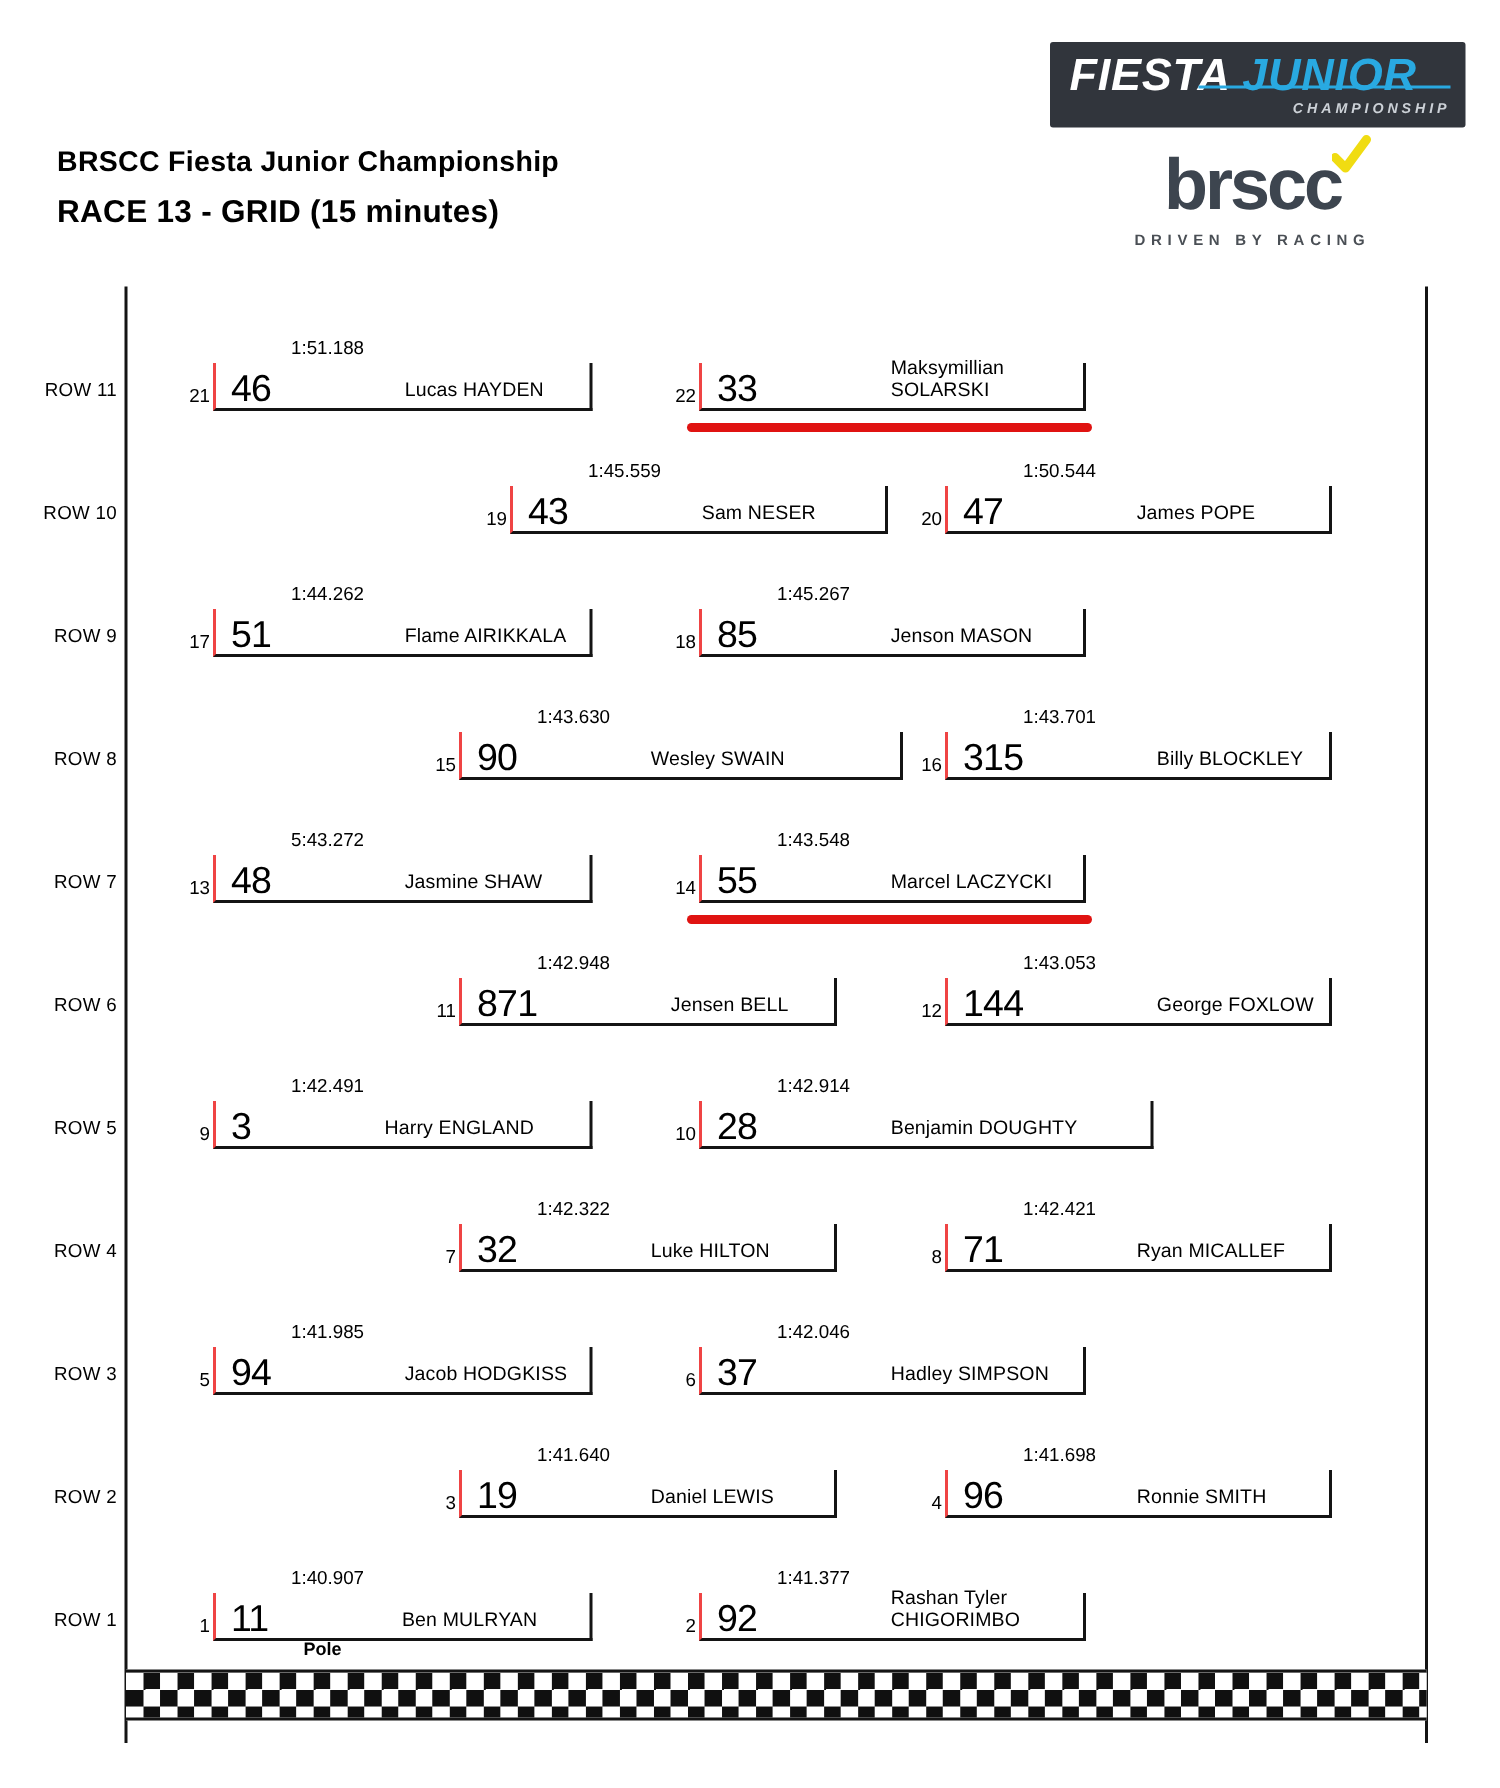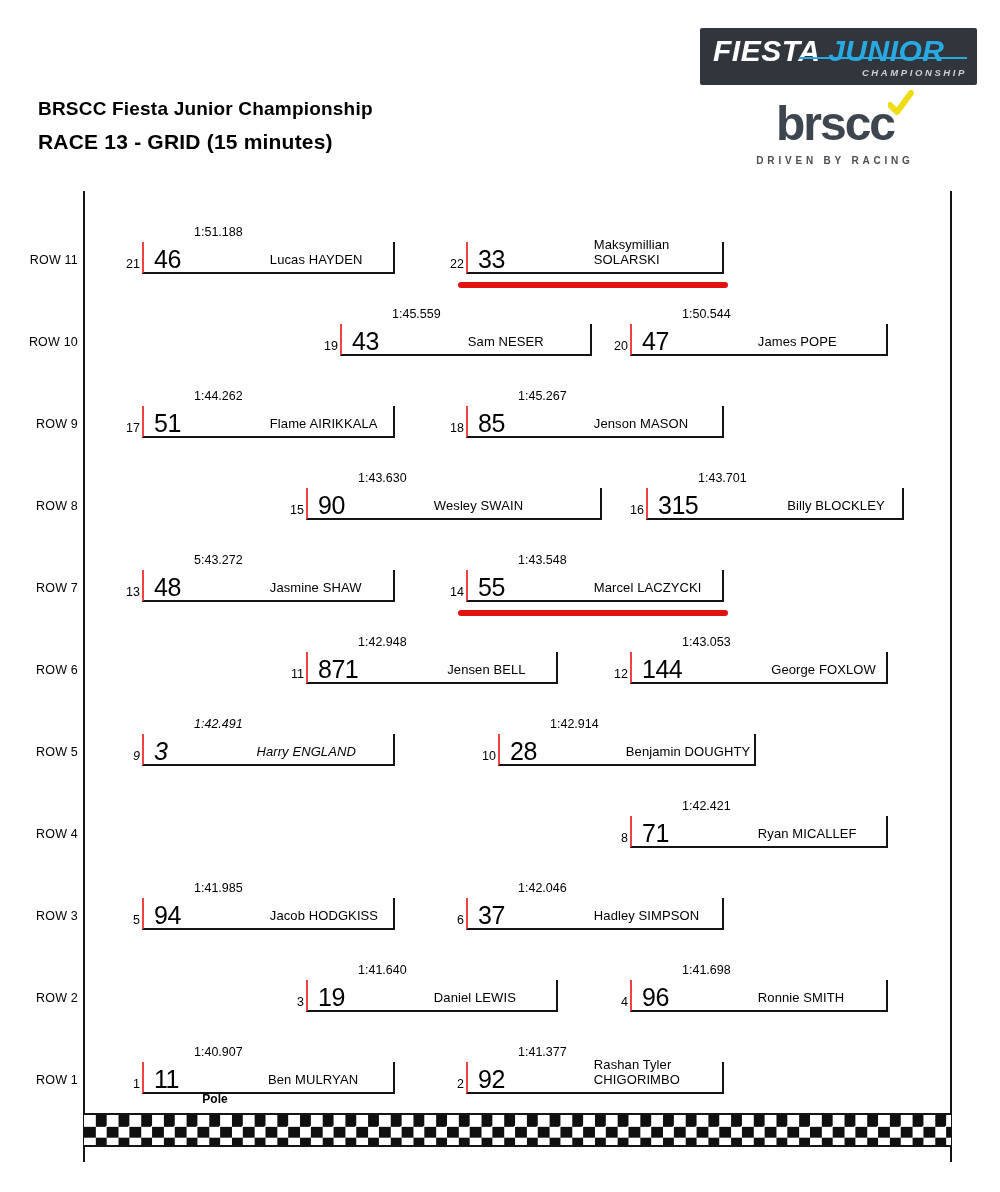--- a/index.html
+++ b/index.html
@@ -160,21 +160,21 @@
     <div class="grid-row" style="top: 488px;">
       <div class="row-label">ROW 8</div>
       <div class="entry" style="left: 306px; width: 296px;">
         <div class="time">1:43.630</div>
         <div class="bracket">
           <span class="pos">15</span>
           <span class="car">90</span>
           <span class="driver">Wesley SWAIN</span>
         </div>
       </div>
-      <div class="entry" style="left: 630px; width: 258px; margin-left: 16px;">
+      <div class="entry" style="left: 630px; width: 258px;">
         <div class="time">1:43.701</div>
         <div class="bracket">
           <span class="pos">16</span>
           <span class="car">315</span>
           <span class="driver">Billy BLOCKLEY</span>
         </div>
       </div>
     </div>
     <div class="grid-row" style="top: 570px;">
       <div class="row-label">ROW 7</div>
@@ -210,39 +210,47 @@
         <div class="time">1:43.053</div>
         <div class="bracket">
           <span class="pos">12</span>
           <span class="car">144</span>
           <span class="driver">George FOXLOW</span>
         </div>
       </div>
     </div>
     <div class="grid-row" style="top: 734px;">
       <div class="row-label">ROW 5</div>
-      <div class="entry" style="left: 142px; width: 253px; font-style: italic;">
+      <div class="entry" style="left: 142px; width: 253px;">
         <div class="time">1:42.491</div>
         <div class="bracket">
           <span class="pos">9</span>
           <span class="car">3</span>
           <span class="driver">Harry ENGLAND</span>
         </div>
       </div>
-      <div class="entry" style="left: 466px; width: 258px; margin-left: 32px;">
+      <div class="entry" style="left: 466px; width: 303px;">
         <div class="time">1:42.914</div>
         <div class="bracket">
           <span class="pos">10</span>
           <span class="car">28</span>
           <span class="driver">Benjamin DOUGHTY</span>
         </div>
       </div>
     </div>
     <div class="grid-row" style="top: 816px;">
       <div class="row-label">ROW 4</div>
+      <div class="entry" style="left: 306px; width: 252px;">
+        <div class="time">1:42.322</div>
+        <div class="bracket">
+          <span class="pos">7</span>
+          <span class="car">32</span>
+          <span class="driver">Luke HILTON</span>
+        </div>
+      </div>
       <div class="entry" style="left: 630px; width: 258px;">
         <div class="time">1:42.421</div>
         <div class="bracket">
           <span class="pos">8</span>
           <span class="car">71</span>
           <span class="driver">Ryan MICALLEF</span>
         </div>
       </div>
     </div>
     <div class="grid-row" style="top: 898px;">

